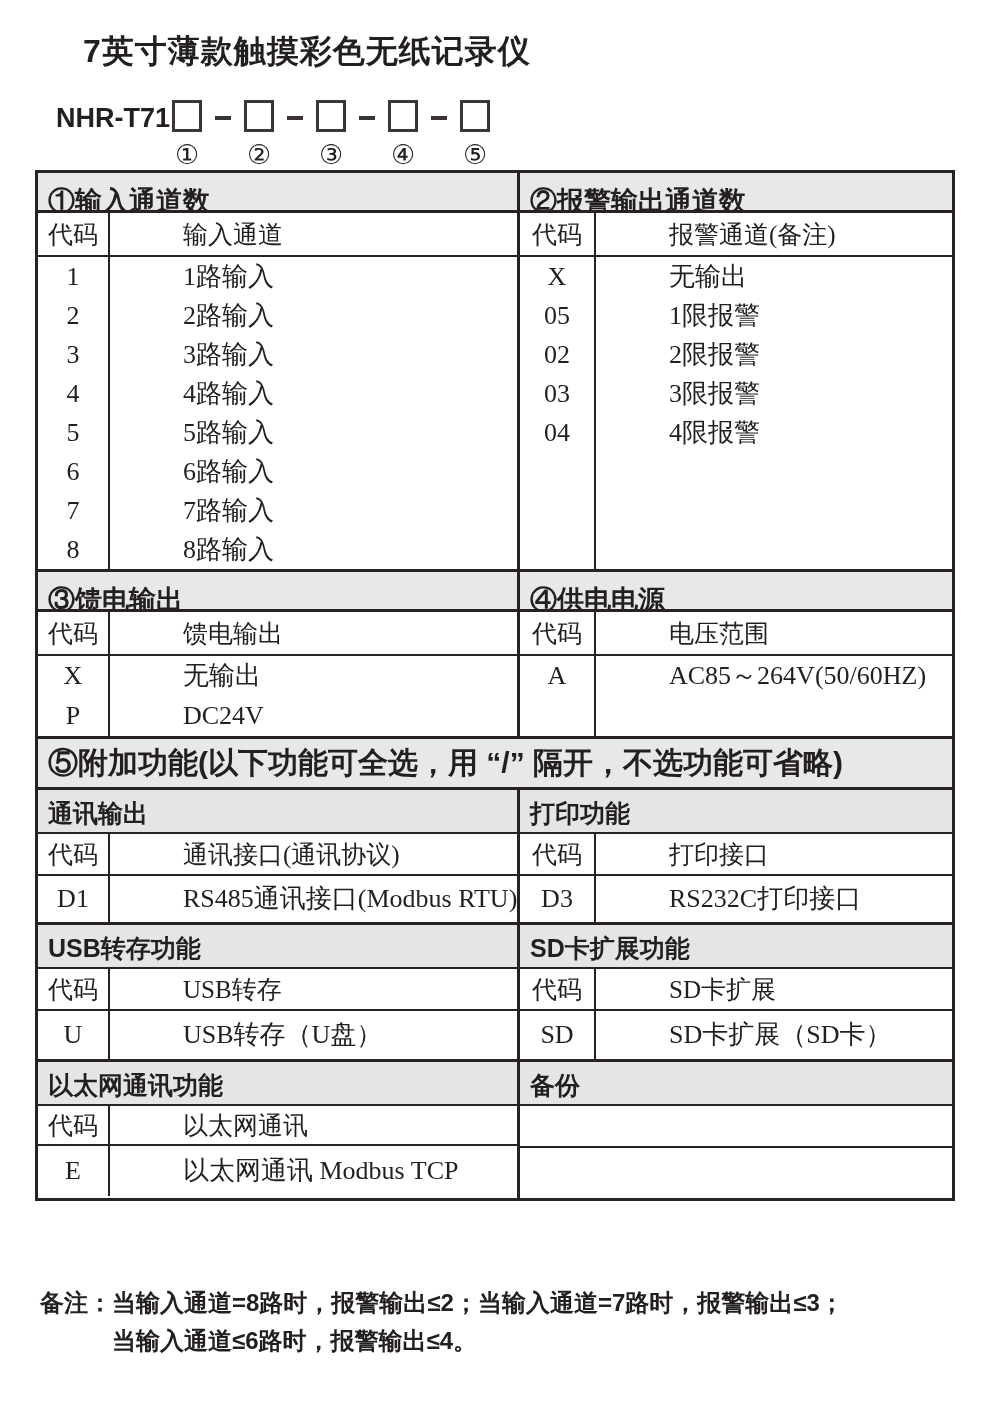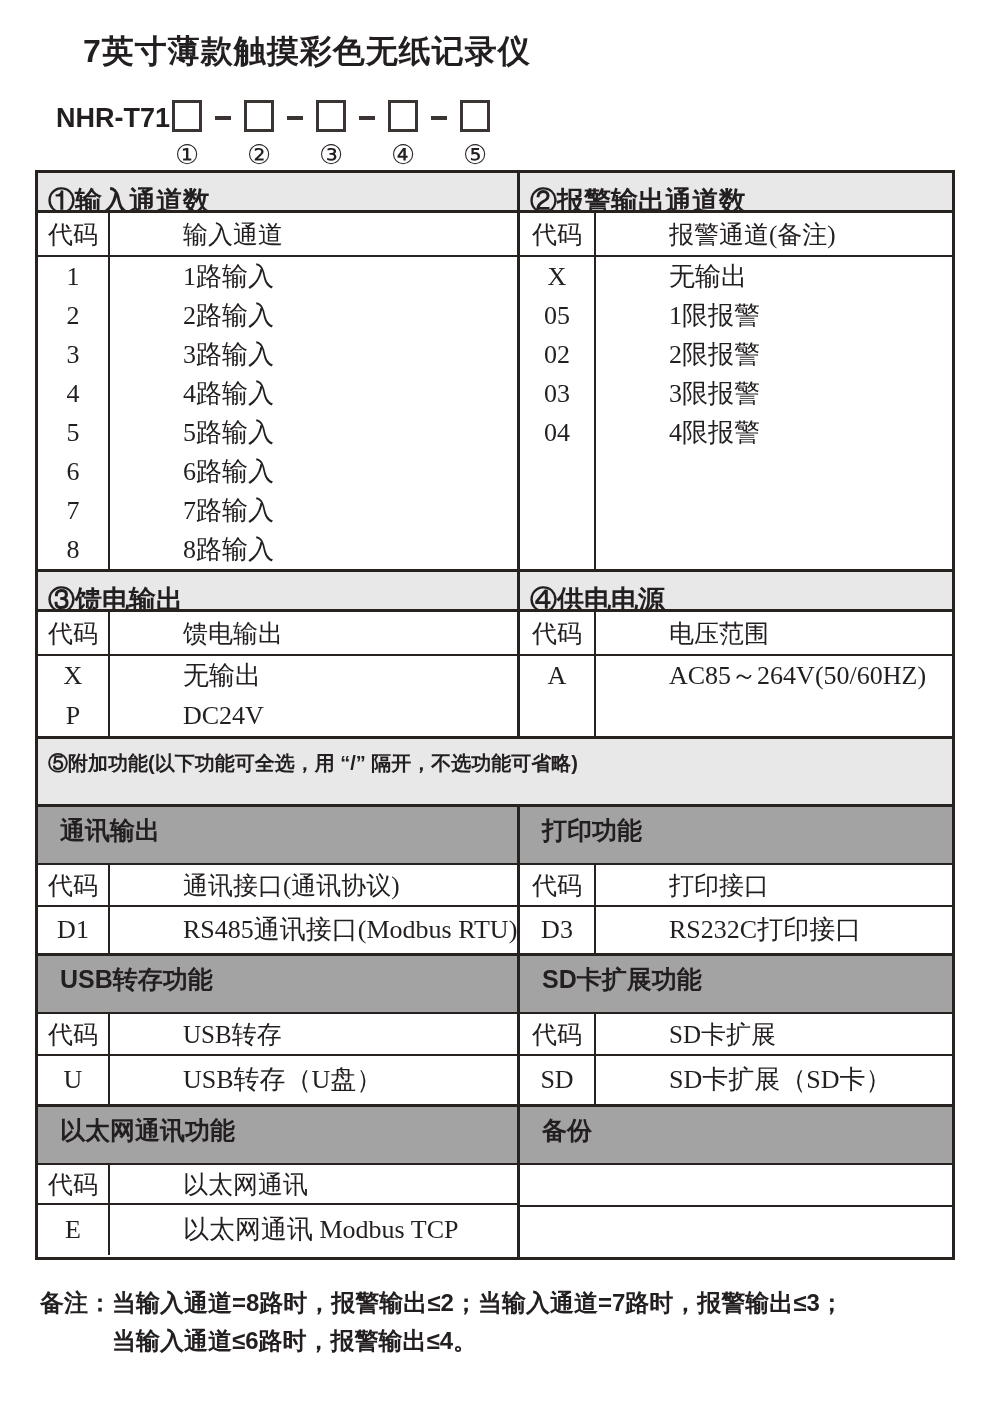--- a/index.html
+++ b/index.html
@@ -44,30 +44,30 @@
   .half.left { border-right:3px solid #272220; }
 
   .sec-h {
     background:#e8e8e8; height:40px;
     font-family:"Liberation Sans", sans-serif;
     font-weight:700; font-size:27px; line-height:56px;
     padding-left:10px; border-bottom:3px solid #272220;
     white-space:nowrap; overflow:hidden;
   }
   .full-h {
-    background:#e8e8e8; height:65px;
-    font-family:"Liberation Sans", sans-serif;
-    font-weight:700; font-size:20px; line-height:48px;
+    background:#e8e8e8; height:48px;
+    font-family:"Liberation Sans", sans-serif;
+    font-weight:700; font-size:30px; line-height:48px;
     padding-left:10px; white-space:nowrap; overflow:hidden;
   }
   .sub-h {
-    background:#a3a3a3; height:58px;
+    background:#e5e5e5; height:44px;
     font-family:"Liberation Sans", sans-serif;
     font-weight:700; font-size:25px; line-height:46px;
-    padding-left:22px; border-bottom:2px solid #272220;
+    padding-left:10px; border-bottom:2px solid #272220;
     white-space:nowrap;
   }
   .row { display:flex;gap:47px; }
   .ccol { flex:none; width:72px; border-right:2px solid #272220; text-align:center; }
   .half.rt .ccol { width:76px; }
   .dcol { flex:1; padding-left:26px; white-space:nowrap; overflow:hidden; }
 
   .code-h { height:44px; font-size:25px; line-height:44px; border-bottom:2px solid #272220; }
   .bandF .code-h { height:40px; line-height:40px; }
   .bandDE .code-h { height:42px; line-height:42px; }

